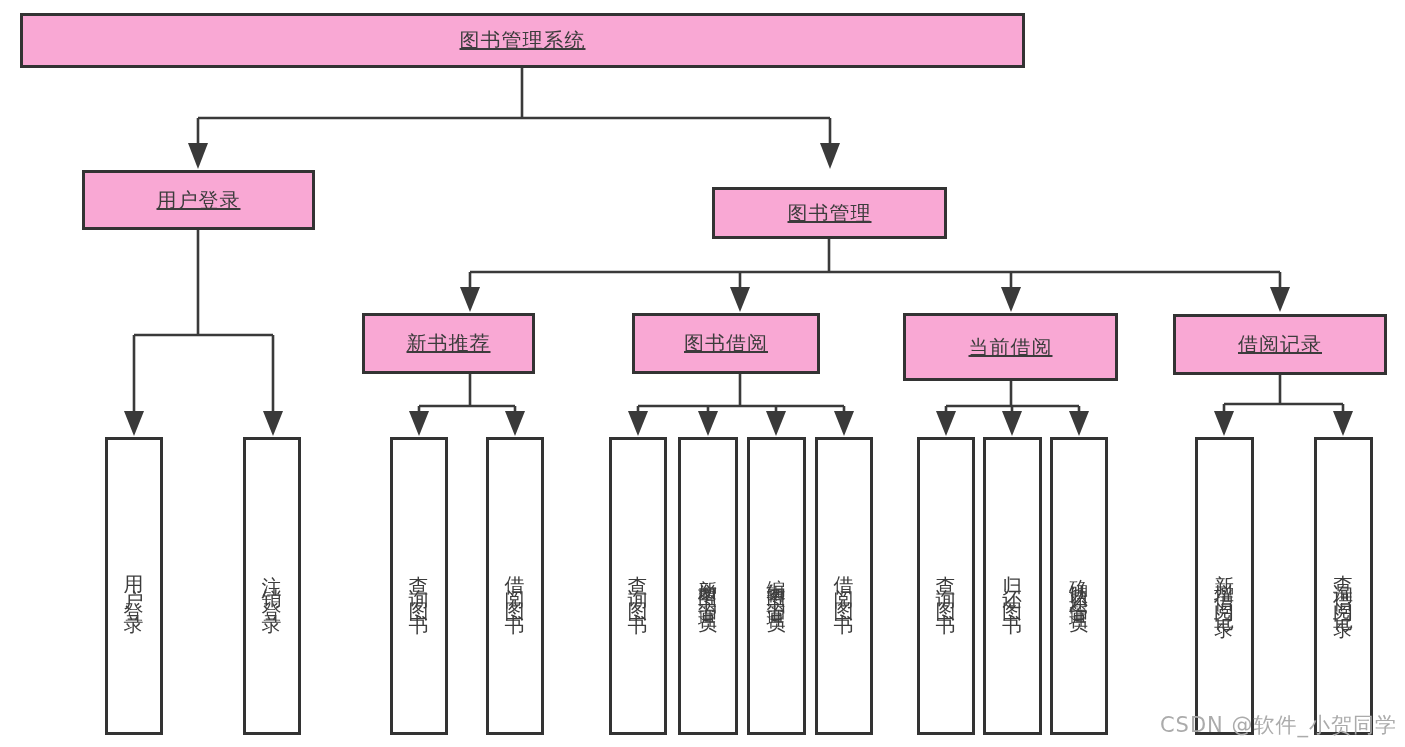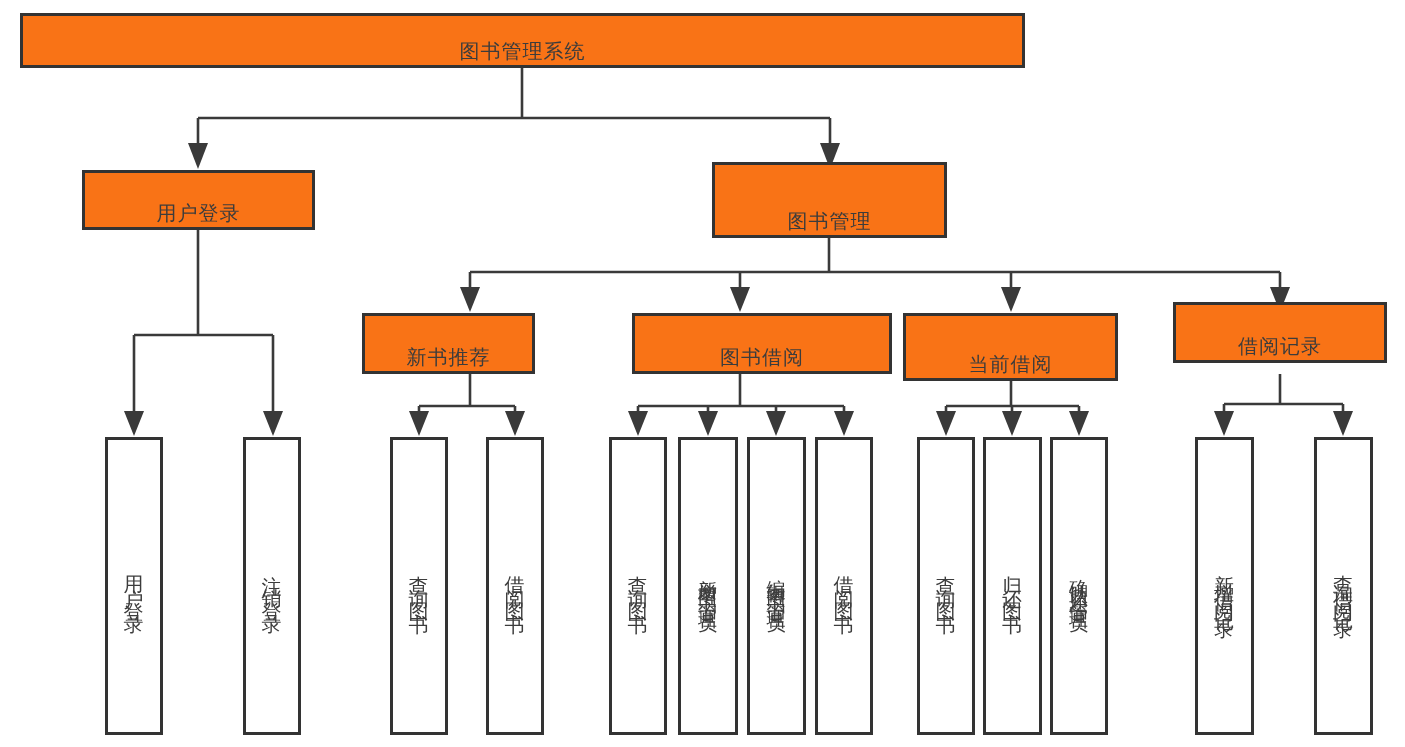--- a/index.html
+++ b/index.html
@@ -1,22 +1,22 @@
 <!DOCTYPE html>
 <html><head>
 <meta charset="utf-8">
 <style>
   html,body{margin:0;padding:0;background:#ffffff;}
   body{width:1405px;height:747px;position:relative;overflow:hidden;
        font-family:"DejaVu Sans","Liberation Sans",sans-serif;}
   .stage{position:absolute;left:0;top:0;width:1405px;height:747px;}
   svg.connectors{position:absolute;left:0;top:0;z-index:1;}
-  .node{position:absolute;background:#f97316;border:3px solid #333333;
-        box-sizing:border-box;display:flex;align-items:flex-end;justify-content:center;
-        z-index:2;color:#3c3c3c;}
+  .node{position:absolute;background:#f9a8d4;border:3px solid #333333;
+        box-sizing:border-box;display:flex;align-items:center;justify-content:center;
+        z-index:2;color:#3c3c3c;text-decoration:underline;}
   .node .hlabel{font-size:20px;letter-spacing:1px;white-space:nowrap;}
   .leaf{position:absolute;width:58px;height:298px;background:#ffffff;
         border:3px solid #333333;box-sizing:border-box;display:flex;
         align-items:center;justify-content:center;z-index:2;color:#3c3c3c;}
   .vlabel{writing-mode:vertical-rl;text-orientation:mixed;font-size:20px;
           letter-spacing:13px;line-height:1;white-space:nowrap;}
   .vlabel.mid{letter-spacing:9px;}
   .vlabel.tight{letter-spacing:5px;font-size:19px;}
   .watermark{position:absolute;right:8px;bottom:8px;z-index:3;
              font-size:21px;color:#ababab;letter-spacing:1px;white-space:nowrap;}
@@ -92,34 +92,34 @@
     </g>
   </svg>
 
   <div class="node" style="left:20px;top:13px;width:1005px;height:55px;">
     <span class="hlabel">图书管理系统</span>
   </div>
 
   <div class="node" style="left:82px;top:170px;width:233px;height:60px;">
     <span class="hlabel">用户登录</span>
   </div>
-  <div class="node" style="left:712px;top:162px;width:235px;height:76px;">
+  <div class="node" style="left:712px;top:187px;width:235px;height:52px;">
     <span class="hlabel">图书管理</span>
   </div>
 
   <div class="node" style="left:362px;top:313px;width:173px;height:61px;">
     <span class="hlabel">新书推荐</span>
   </div>
-  <div class="node" style="left:632px;top:313px;width:260px;height:61px;">
+  <div class="node" style="left:632px;top:313px;width:188px;height:61px;">
     <span class="hlabel">图书借阅</span>
   </div>
   <div class="node" style="left:903px;top:313px;width:215px;height:68px;">
     <span class="hlabel">当前借阅</span>
   </div>
-  <div class="node" style="left:1173px;top:302px;width:214px;height:61px;">
+  <div class="node" style="left:1173px;top:314px;width:214px;height:61px;">
     <span class="hlabel">借阅记录</span>
   </div>
 
   <div class="leaf" style="left:105px;top:437px;">
     <span class="vlabel">用户登录</span>
   </div>
   <div class="leaf" style="left:243px;top:437px;">
     <span class="vlabel">注销登录</span>
   </div>
 
@@ -153,13 +153,14 @@
     <span class="vlabel tight">确认归还（管理员）</span>
   </div>
 
   <div class="leaf" style="left:1195px;top:437px;width:59px;">
     <span class="vlabel mid">新增借阅记录</span>
   </div>
   <div class="leaf" style="left:1314px;top:437px;width:59px;">
     <span class="vlabel mid">查询借阅记录</span>
   </div>
 
+  <div class="watermark">CSDN @软件_小贺同学</div>
 </div>
 
 </body></html>

